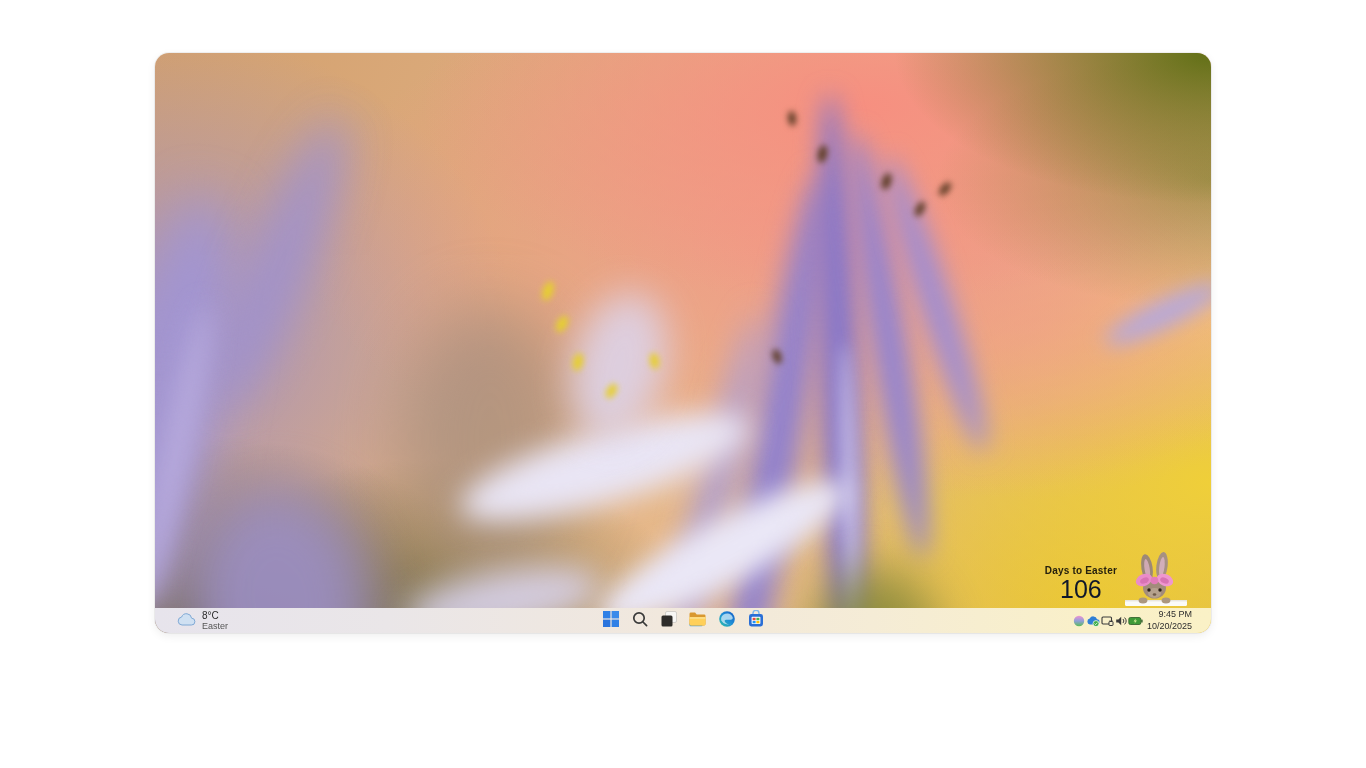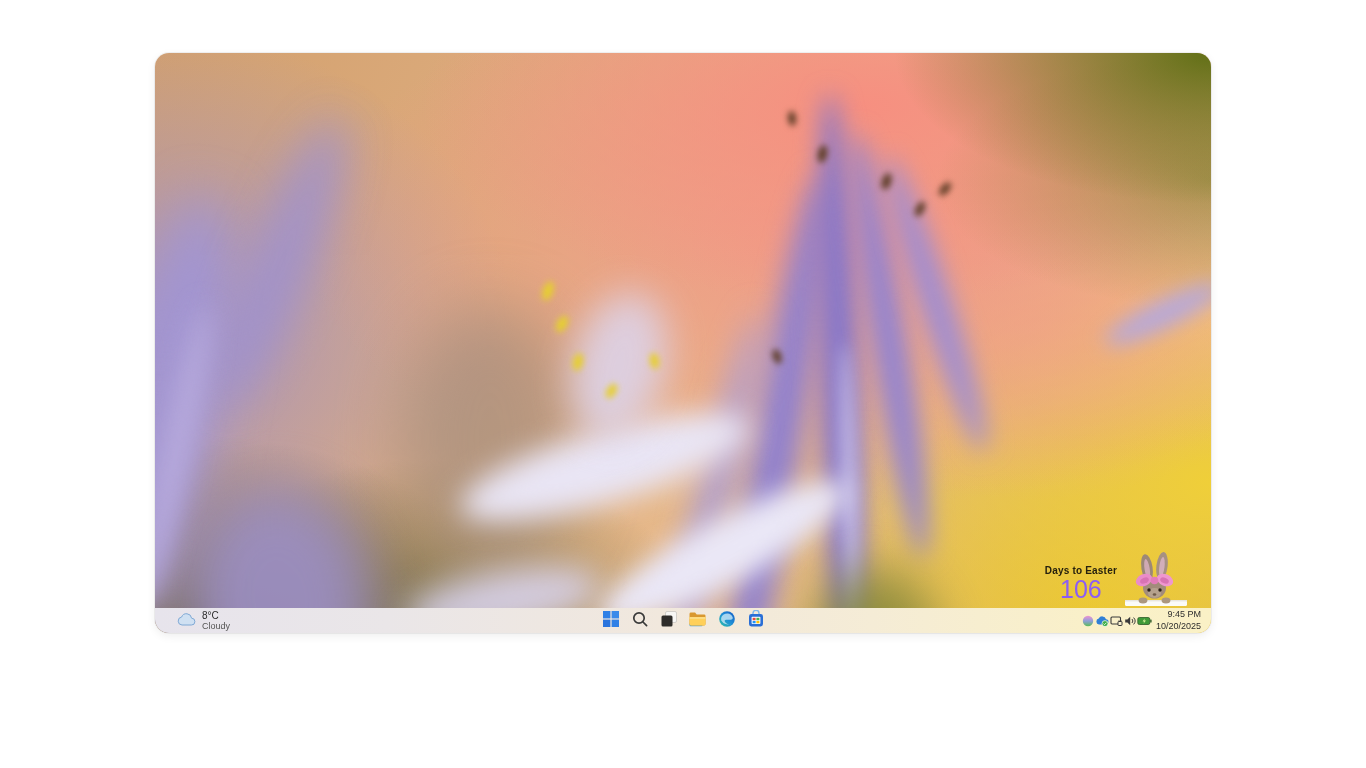--- a/index.html
+++ b/index.html
@@ -69,38 +69,38 @@
   .y3 { left:418px; top:300px; width:10px; height:18px; transform:rotate(14deg); }
   .y4 { left:452px; top:330px; width:9px;  height:16px; transform:rotate(32deg); }
   .y5 { left:495px; top:300px; width:9px;  height:16px; transform:rotate(-10deg); }
 
   .olive1 { left:655px; top:515px; width:130px; height:165px; background:#7f8433; filter:blur(24px); opacity:.8; }
 
   
   .easter-widget { position:absolute; right:24px; bottom:25px; display:flex; align-items:flex-end; z-index:5; }
   .easter-text { text-align:center; margin-right:8px; margin-bottom:6px; color:#26210e; }
   .easter-title { font-size:10px; font-weight:700; letter-spacing:.2px; }
-  .easter-days  { font-size:25px; font-weight:400; line-height:1.05; color:#8b5cf6; }
+  .easter-days  { font-size:25px; font-weight:400; line-height:1.05; color:#0f172a; }
   .bunny-wrap { position:relative; width:62px; height:56px; }
 
   
   .taskbar {
     position:absolute; left:0; right:0; bottom:0; height:25px; z-index:10;
     background:linear-gradient(to right,#e7e4ec 0%,#eae6e8 22%,#f1e8dd 48%,#f5ecd6 68%,#f9f0c9 88%,#faf1c6 100%);
     display:flex; align-items:center;
   }
   .tb-weather { display:flex; align-items:center; gap:6px; padding-left:22px; height:100%; cursor:default; }
   .tb-weather .wx-temp { font-size:10px; color:#2b2b2b; line-height:1.15; }
   .tb-weather .wx-cond { font-size:9px;  color:#555;    line-height:1.15; }
 
   .tb-center { position:absolute; left:50%; top:0; height:100%; transform:translateX(-50%);
                display:flex; align-items:center; gap:4px; }
   .tb-btn { width:25px; height:23px; border-radius:4px; display:flex; align-items:center; justify-content:center; }
 
-  .tb-tray { position:absolute; right:0; top:0; height:100%; display:flex; align-items:center; gap:1px; padding-right:10px; }
+  .tb-tray { position:absolute; right:9px; top:0; height:100%; display:flex; align-items:center; gap:1px; padding-right:10px; }
   .tray-icon { display:flex; align-items:center; justify-content:center; }
   .tb-clock { text-align:right; font-size:9px; color:#2e2e2e; line-height:1.25; margin-left:3px; }
 </style>
 </head>
 <body>
 
 <div class="desktop">
 
   <div class="wallpaper">
     <div class="blob l1"></div>
@@ -176,21 +176,21 @@
   <div class="taskbar">
 
     <div class="tb-weather" title="Cloudy">
       <span>
         <svg width="19" height="13" viewBox="0 0 19 13">
           <path d="M5 12 a4 4 0 0 1 -0.4-7.95 A5.2 5.2 0 0 1 14.6 5.2 A3.4 3.4 0 0 1 14.4 12 Z" fill="#cfe0f2" stroke="#7fa8d4" stroke-width="1"></path>
         </svg>
       </span>
       <span>
         <div class="wx-temp">8°C</div>
-        <div class="wx-cond">Cloudy</div>
+        <div class="wx-cond">Easter</div>
       </span>
     </div>
 
     <div class="tb-center">
 
       <div class="tb-btn" title="Start">
         <span>
           <svg width="18" height="18" viewBox="0 0 18 18">
             <rect x="1" y="1" width="7.4" height="7.4" fill="#2f80e6"></rect>
             <rect x="9.6" y="1" width="7.4" height="7.4" fill="#3b8bea"></rect>

